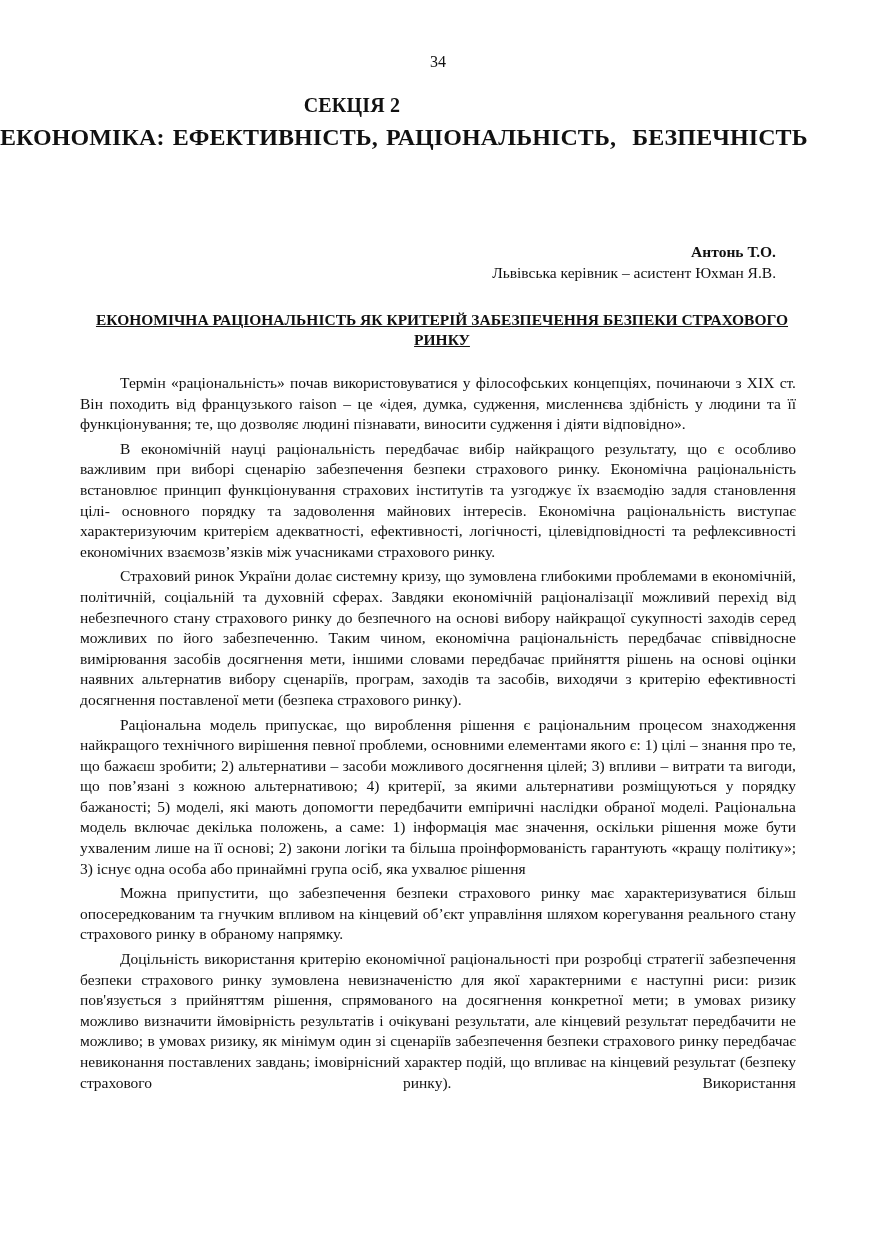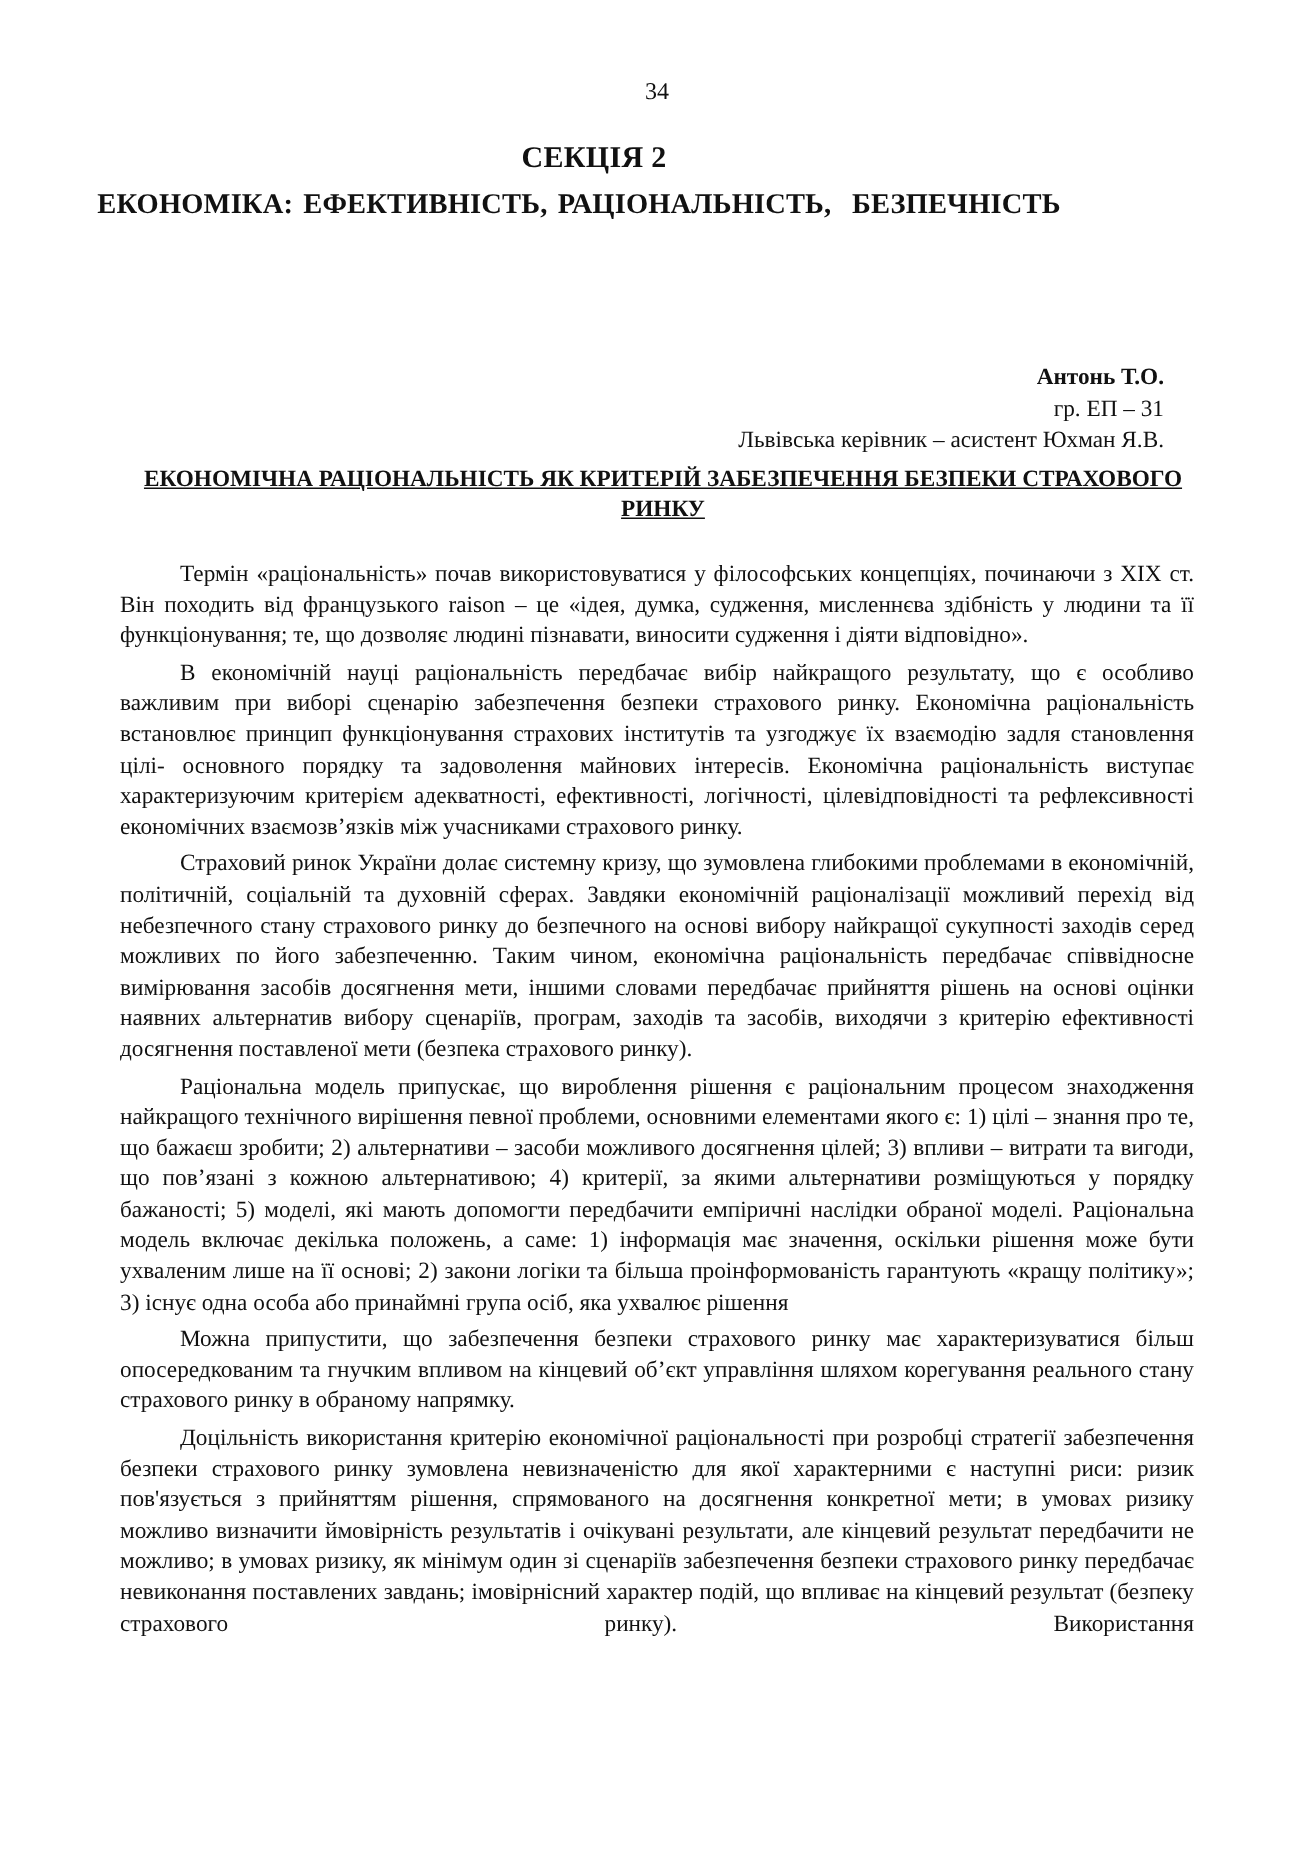--- a/index.html
+++ b/index.html
@@ -27,30 +27,29 @@
     .section-title {
       position: absolute;
       left: 0;
       top: 94px;
       width: 704px;
       text-align: center;
       font-weight: bold;
       font-size: 20px;
       line-height: 22px;
       letter-spacing: 0.2px;
-      padding-left: 44px;
     }
     .section-subtitle {
       position: absolute;
       left: 0;
       top: 126px;
       width: 772px;
       text-align: center;
       font-weight: bold;
-      font-size: 19px;
+      font-size: 24px;
       line-height: 22px;
       letter-spacing: 0.1px;
       word-spacing: 2px;
     }
     .author-block {
       position: absolute;
       right: 100px;
       top: 205px;
       text-align: right;
       font-size: 15.5px;
@@ -91,21 +90,20 @@
 </head>
 <body>
 
 <div class="page-number">34</div>
 
 <h1 class="section-title" style="margin:0;">СЕКЦІЯ 2</h1>
 <h2 class="section-subtitle" style="margin:0;white-space:pre;">ЕКОНОМІКА: ЕФЕКТИВНІСТЬ, РАЦІОНАЛЬНІСТЬ,  БЕЗПЕЧНІСТЬ</h2>
 
 <div class="author-block">
   <div class="author-name">Антонь Т.О.</div>
-  <div>гр. ЕП – 31</div>
   <div>Львівська керівник – асистент Юхман Я.В.</div>
 </div>
 
 <h3 class="article-title" style="margin:4px;text-decoration:underline;">ЕКОНОМІЧНА РАЦІОНАЛЬНІСТЬ ЯК КРИТЕРІЙ ЗАБЕЗПЕЧЕННЯ БЕЗПЕКИ СТРАХОВОГО РИНКУ</h3>
 
 <div class="body-text">
   <p>Термін «раціональність» почав використовуватися у філософських концепціях, починаючи з XIX ст. Він походить від французького raison – це «ідея, думка, судження, мисленнєва здібність у людини та її функціонування; те, що дозволяє людині пізнавати, виносити судження і діяти від­повідно».</p>
   <p>В економічній науці раціональність передбачає вибір найкращого результату, що є особливо важливим при виборі сценарію забезпечення безпеки страхового ринку. Економічна раціональність встановлює принцип функціонування страхових інститутів та узгоджує їх взаємодію задля становлення цілі- основного порядку та задоволення майнових інтересів. Економічна раціональність виступає характеризуючим критерієм адекватності, ефективності, логічності, цілевідповідності та рефлексивності економічних взаємозв’язків між учасниками страхового ринку.</p>
   <p>Страховий ринок України долає системну кризу, що зумовлена глибокими проблемами в економічній, політичній, соціальній та духовній сферах. Завдяки економічній раціоналізації можливий перехід від небезпечного стану страхового ринку до безпечного на основі вибору найкращої сукупності заходів серед можливих по його забезпеченню. Таким чином, економічна раціональність передбачає співвідносне вимірювання засобів досягнення мети, іншими словами передбачає прийняття рішень на основі оцінки наявних альтернатив вибору сценаріїв, програм, заходів та засобів, виходячи з критерію ефективності досягнення поставленої мети (безпека страхового ринку).</p>
   <p>Раціональна модель припускає, що вироблення рішення є раціональним процесом знаходження найкращого технічного вирішення певної проблеми, основними елементами якого є: 1) цілі – знання про те, що бажаєш зробити; 2) альтернативи – засоби можливого досягнення цілей; 3) впливи – витрати та вигоди, що пов’язані з кожною альтернативою; 4) критерії, за якими альтернативи розміщуються у порядку бажаності; 5) моделі, які мають допомогти передбачити емпіричні наслідки обраної моделі. Раціональна модель включає декілька положень, а саме: 1) інформація має значення, оскільки рішення може бути ухваленим лише на її основі; 2) закони логіки та більша проінформованість гарантують «кращу політику»; 3) існує одна особа або при­наймні група осіб, яка ухвалює рішення</p>

